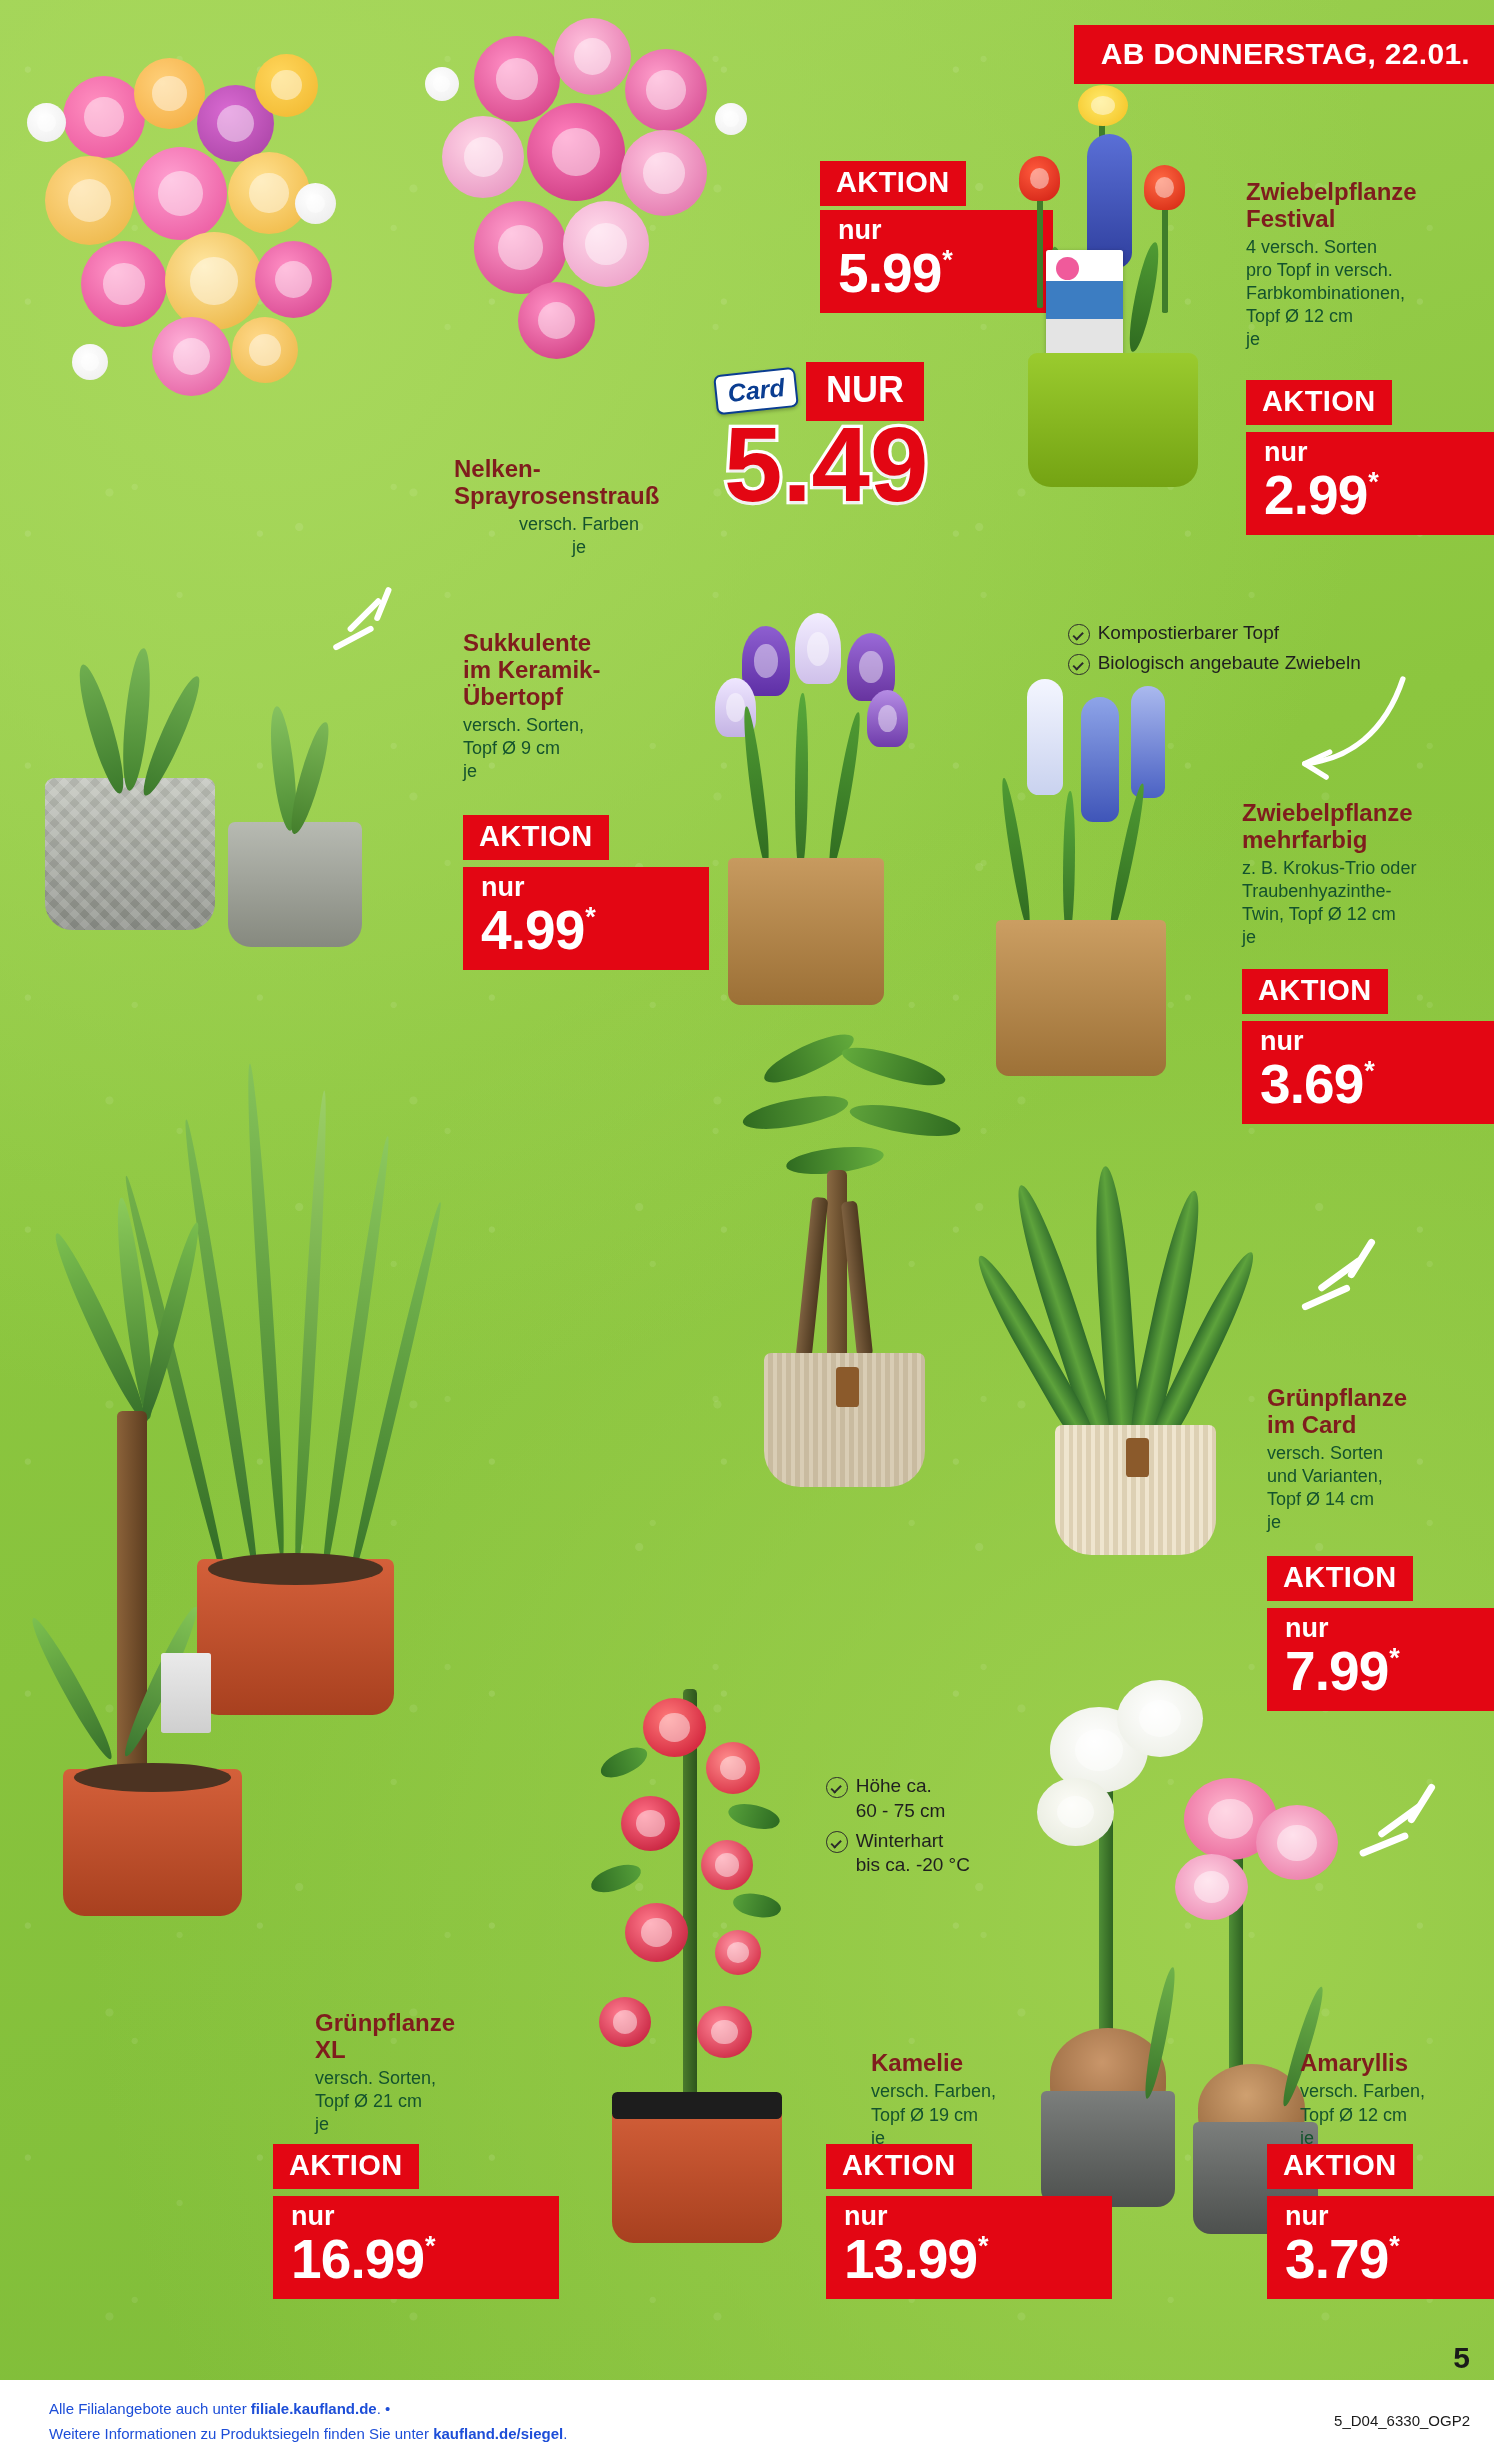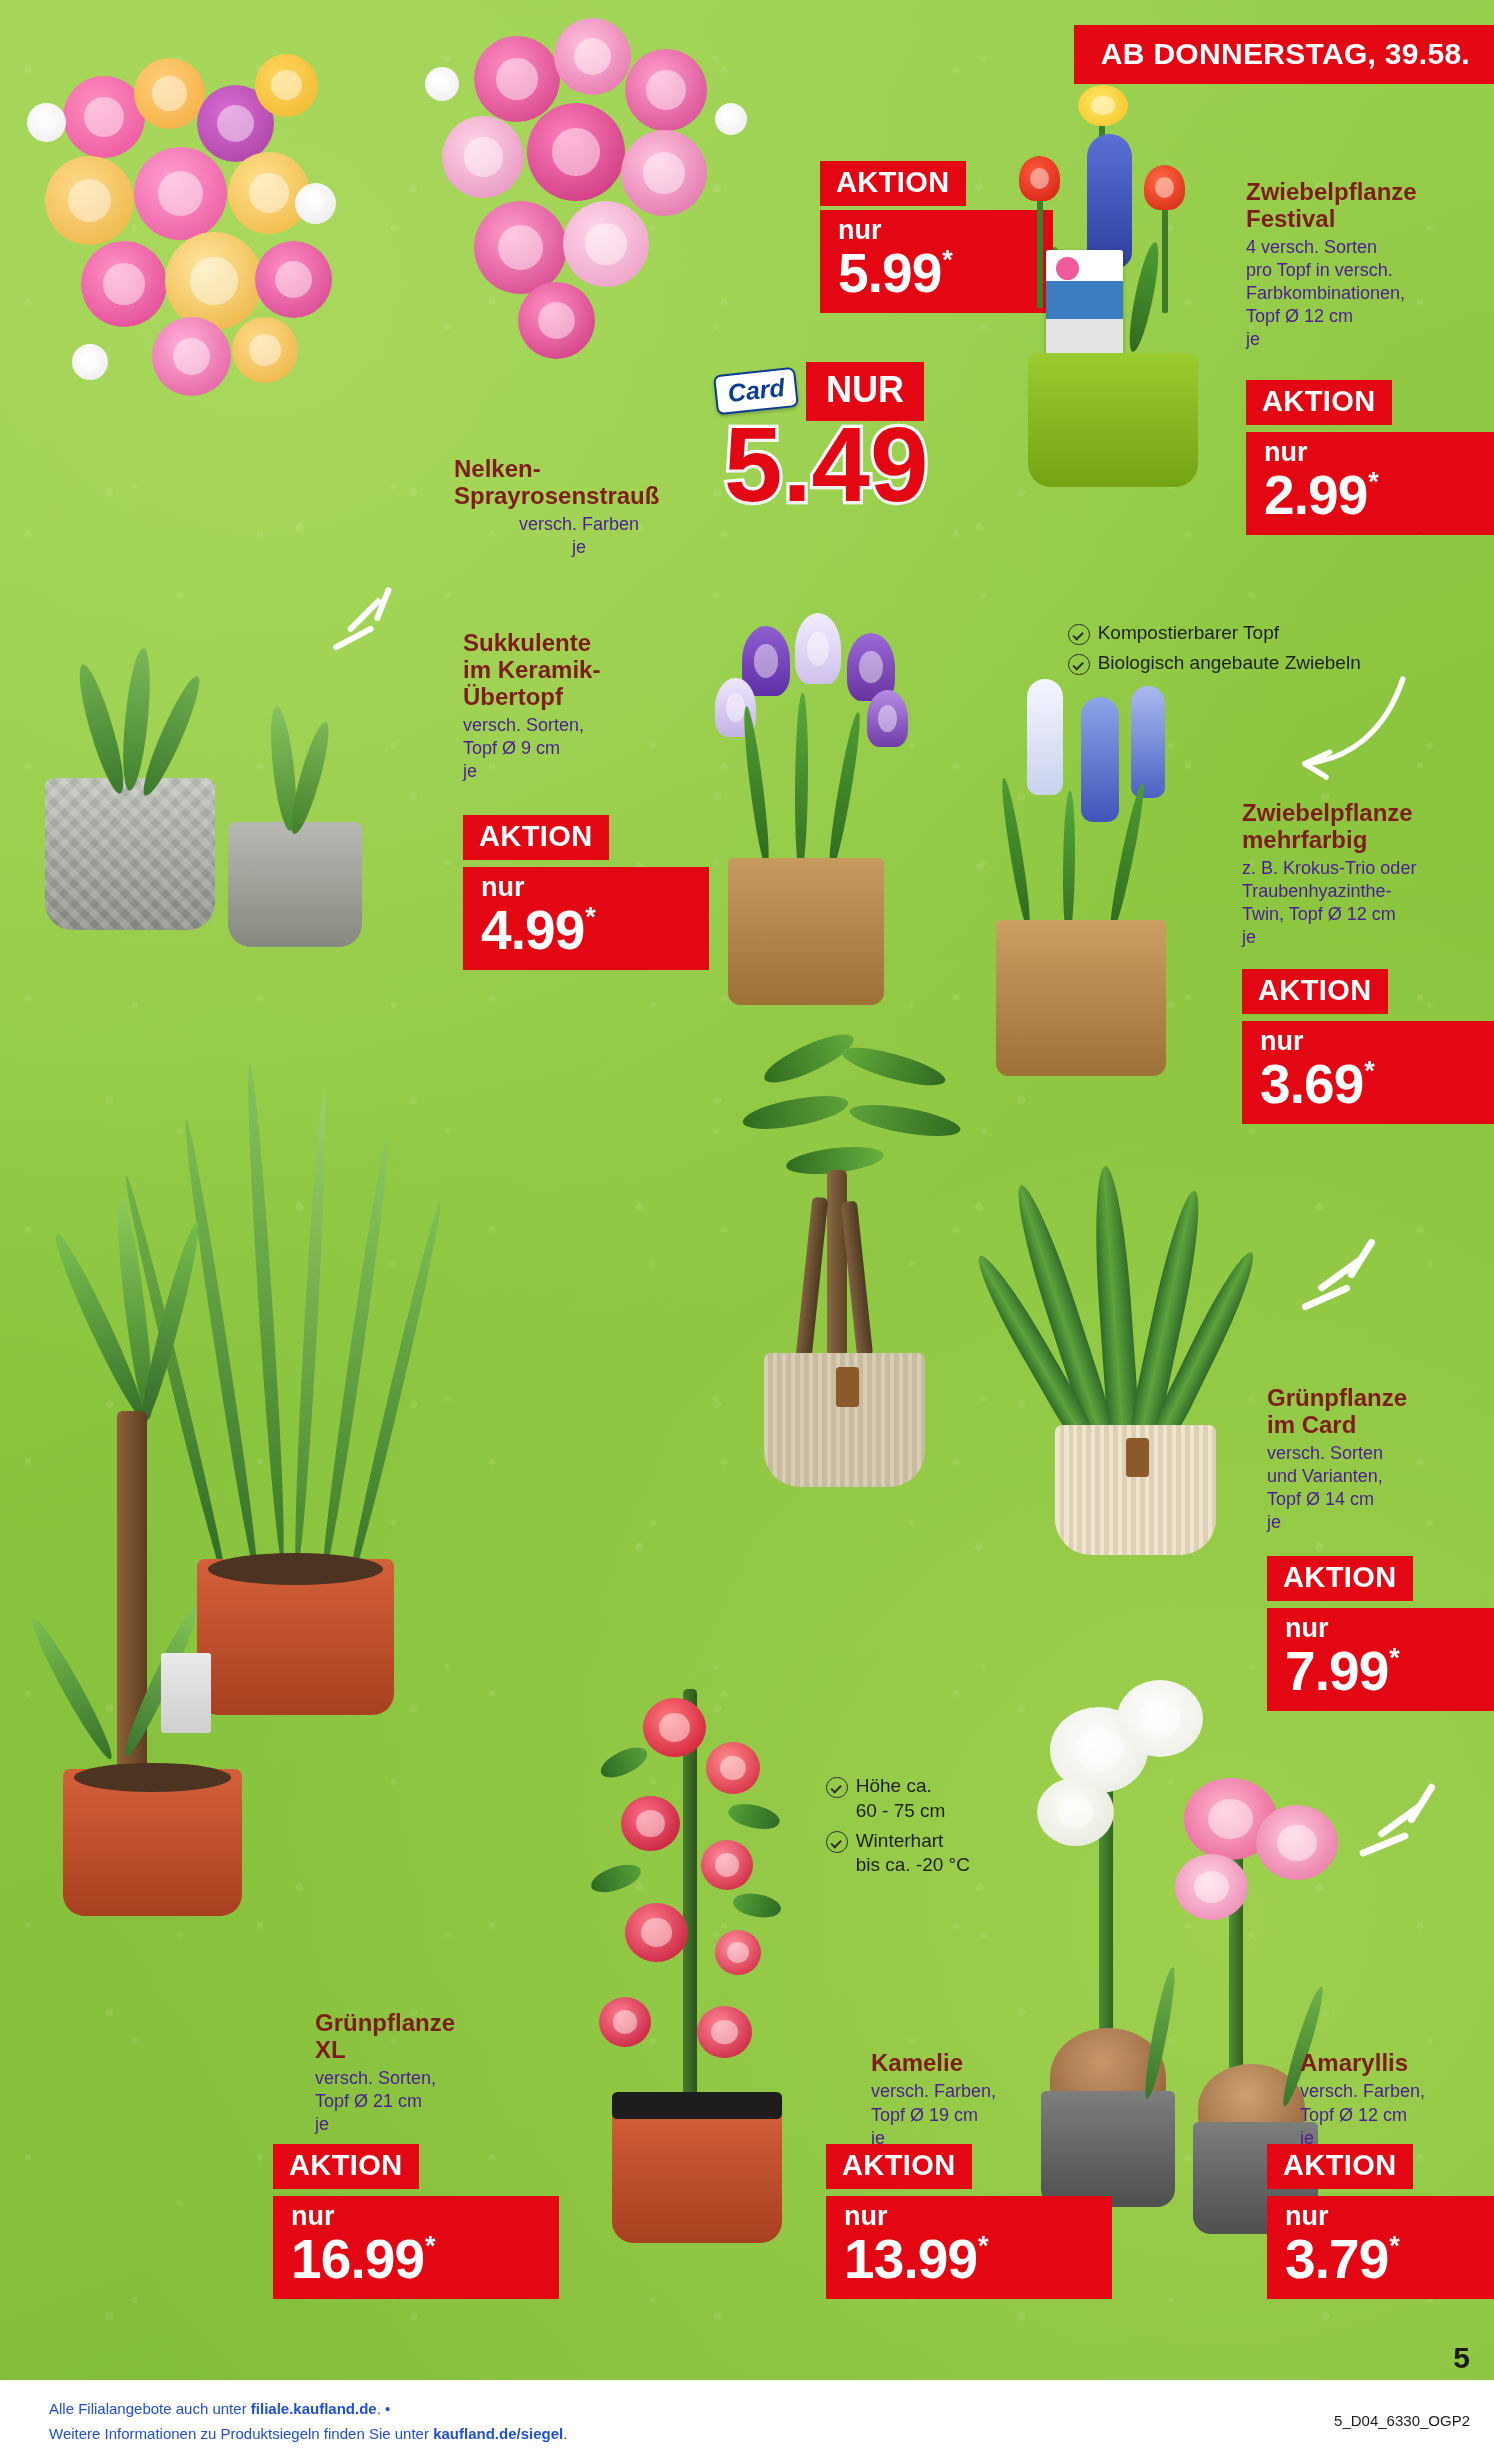--- a/index.html
+++ b/index.html
@@ -35,21 +35,21 @@
     letter-spacing:0.4px;padding:7.1px 16px 9px;display:inline-block;line-height:1;
   }
   .pricebox{
     background:#e30613;color:#fff;display:flex;flex-direction:column;
     padding:7.1px 18px 12.5px;line-height:1;
   }
   .pricebox .nur{font-size:27px;font-weight:bold;margin-bottom:1.8px;}
   .pricebox .price{font-size:55px;font-weight:bold;letter-spacing:-0.9px;position:relative;display:inline-block;}
   .pricebox .price .star{font-size:27px;position:relative;top:-23px;left:0.9px;}
   .title{font-weight:bold;font-size:24px;color:#7f1d1d;line-height:1.12;}
-  .desc{font-size:18px;color:#4c1d95;line-height:1.28;margin-top:3.6px;}
+  .desc{font-size:18px;color:#14532d;line-height:1.28;margin-top:3.6px;}
 
   
   .headbanner{
     top:25px;right:0;background:#e30613;color:#fff;font-weight:bold;
     font-size:30px;padding:11.6px 25px 13.4px 27px;letter-spacing:0.3px;
   }
 
   
   .cardnur{
     display:flex;align-items:center;gap:9px;
@@ -94,21 +94,21 @@
   .blade{position:absolute;background:linear-gradient(180deg,#4f9b33,#2f6b20);border-radius:60% 40% 60% 40%;}
   .snakeleaf{position:absolute;background:linear-gradient(90deg,#2f6b2a,#5ea33c 45%,#2f6b2a);border-radius:50% 50% 20% 20%;}
   .basket{position:absolute;background:repeating-linear-gradient(90deg,#d9cdb5 0 4.5px,#c9bba0 4.5px 9px);border-radius:7.1px 7.1px 36px 36px;}
   .ceramic{position:absolute;background:linear-gradient(180deg,#b9bcb4,#8e918a);border-radius:7.1px 7.1px 23px 23px;}
 </style>
 </head>
 <body>
 
 <div class="bg"></div>
 
-<div class="abs headbanner">AB DONNERSTAG, 39.58.</div>
+<div class="abs headbanner">AB DONNERSTAG, 22.01.</div>
 
 <div class="abs" style="left:27px;top:49px;width:482px;height:357px;">
   <div class="fl" style="left:36px;top:27px;width:82px;height:82px;background:radial-gradient(circle at 40% 35%,#ff8fc0,#e8509a);"></div>
   <div class="fl" style="left:107px;top:9px;width:71px;height:71px;background:radial-gradient(circle at 40% 35%,#ffd07a,#f2a93b);"></div>
   <div class="fl" style="left:170px;top:36px;width:77px;height:77px;background:radial-gradient(circle at 40% 35%,#d96ad2,#a43fa0);"></div>
   <div class="fl" style="left:228px;top:4.5px;width:63px;height:63px;background:radial-gradient(circle at 40% 35%,#ffd65c,#f0b62c);"></div>
   <div class="fl" style="left:18px;top:107px;width:89px;height:89px;background:radial-gradient(circle at 40% 35%,#ffd98a,#eab23f);"></div>
   <div class="fl" style="left:107px;top:98px;width:93px;height:93px;background:radial-gradient(circle at 40% 35%,#ff9fd0,#e8509a);"></div>
   <div class="fl" style="left:201px;top:103px;width:82px;height:82px;background:radial-gradient(circle at 40% 35%,#ffe08f,#eeb43c);"></div>
   <div class="fl" style="left:54px;top:192px;width:86px;height:86px;background:radial-gradient(circle at 40% 35%,#ff93c6,#dd3f8d);"></div>

